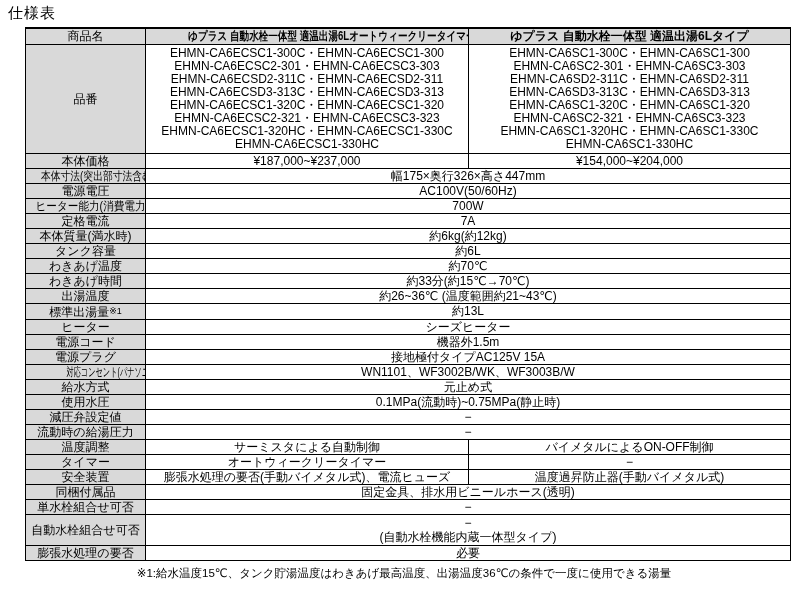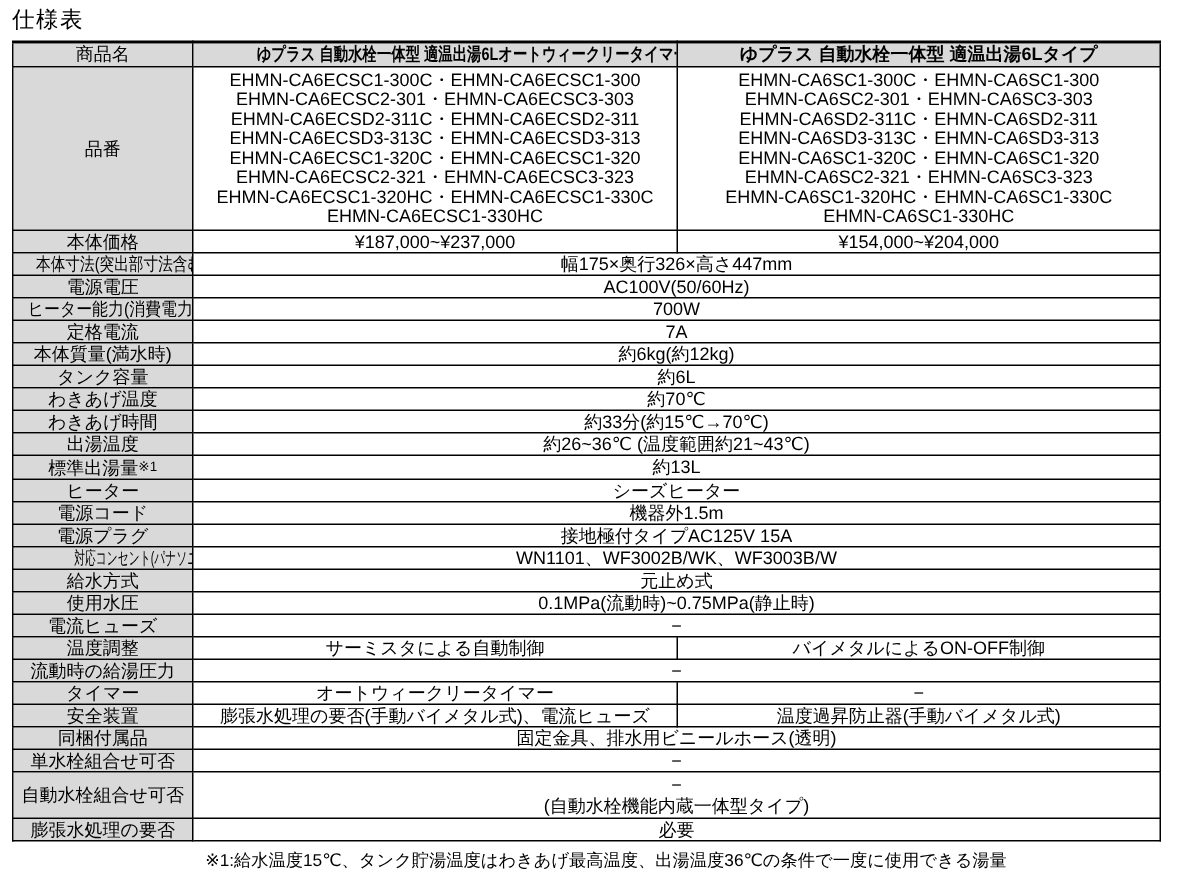--- a/index.html
+++ b/index.html
@@ -6,21 +6,21 @@
   * { box-sizing: border-box; }
   html,body { margin:0; padding:0; }
   body {
     width:800px; height:590px; background:#ffffff; color:var(--text);
     font-family:"Liberation Sans","DejaVu Sans",sans-serif;
     padding:4px 0 0 8px; overflow:hidden;
   }
   .title { font-size:15px; font-weight:normal; margin:0 0 4px 0; letter-spacing:1px; }
   table.spec {
     border-collapse:collapse; table-layout:fixed;
-    margin-left:0; width:765px;
+    margin-left:17px; width:765px;
     border:1px solid var(--border); border-top:2px solid var(--border);
   }
   th,td {
     border:1px solid var(--border);
     font-size:12px; font-weight:normal; text-align:center; vertical-align:middle;
     padding:0 2px; height:14px; line-height:14px;
     overflow:hidden; white-space:nowrap;
   }
   thead th { background:var(--header-bg); font-weight:bold; height:16px; }
   th.lbl { background:var(--header-bg); font-weight:normal; }
@@ -118,31 +118,31 @@
         </tr>
         <tr>
           <th class="lbl"><span class="fit">給水方式</span></th>
           <td colspan="2"><span class="fit">元止め式</span></td>
         </tr>
         <tr>
           <th class="lbl"><span class="fit">使用水圧</span></th>
           <td colspan="2"><span class="fit">0.1MPa(流動時)~0.75MPa(静止時)</span></td>
         </tr>
         <tr>
-          <th class="lbl"><span class="fit">電流ヒューズ</span></th>
+          <th class="lbl"><span class="fit">減圧弁設定値</span></th>
+          <td colspan="2"><span class="fit">−</span></td>
+        </tr>
+        <tr>
+          <th class="lbl"><span class="fit">流動時の給湯圧力</span></th>
           <td colspan="2"><span class="fit">−</span></td>
         </tr>
         <tr>
           <th class="lbl"><span class="fit">温度調整</span></th>
           <td><span class="fit">サーミスタによる自動制御</span></td>
           <td><span class="fit">バイメタルによるON-OFF制御</span></td>
-        </tr>
-        <tr>
-          <th class="lbl"><span class="fit">流動時の給湯圧力</span></th>
-          <td colspan="2"><span class="fit">−</span></td>
         </tr>
         <tr>
           <th class="lbl"><span class="fit">タイマー</span></th>
           <td><span class="fit">オートウィークリータイマー</span></td>
           <td><span class="fit">−</span></td>
         </tr>
         <tr>
           <th class="lbl"><span class="fit">安全装置</span></th>
           <td><span class="fit">膨張水処理の要否(手動バイメタル式)、電流ヒューズ</span></td>
           <td><span class="fit">温度過昇防止器(手動バイメタル式)</span></td>

